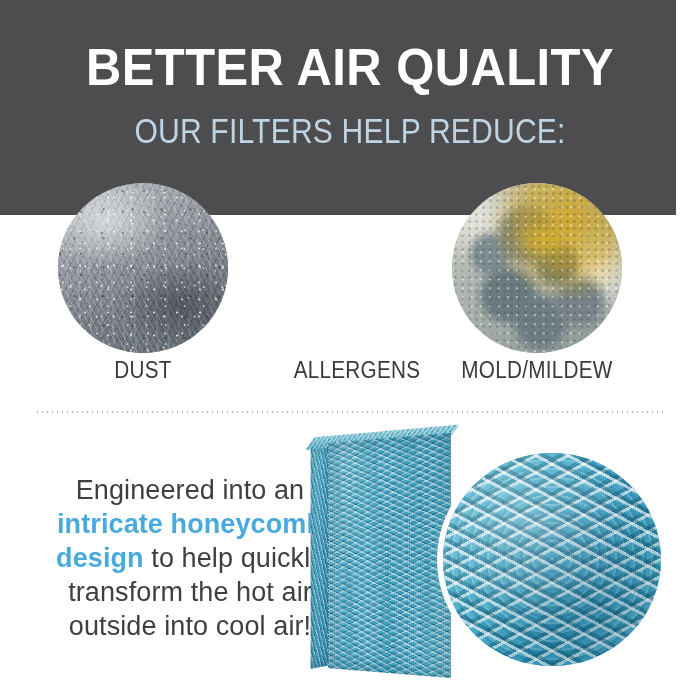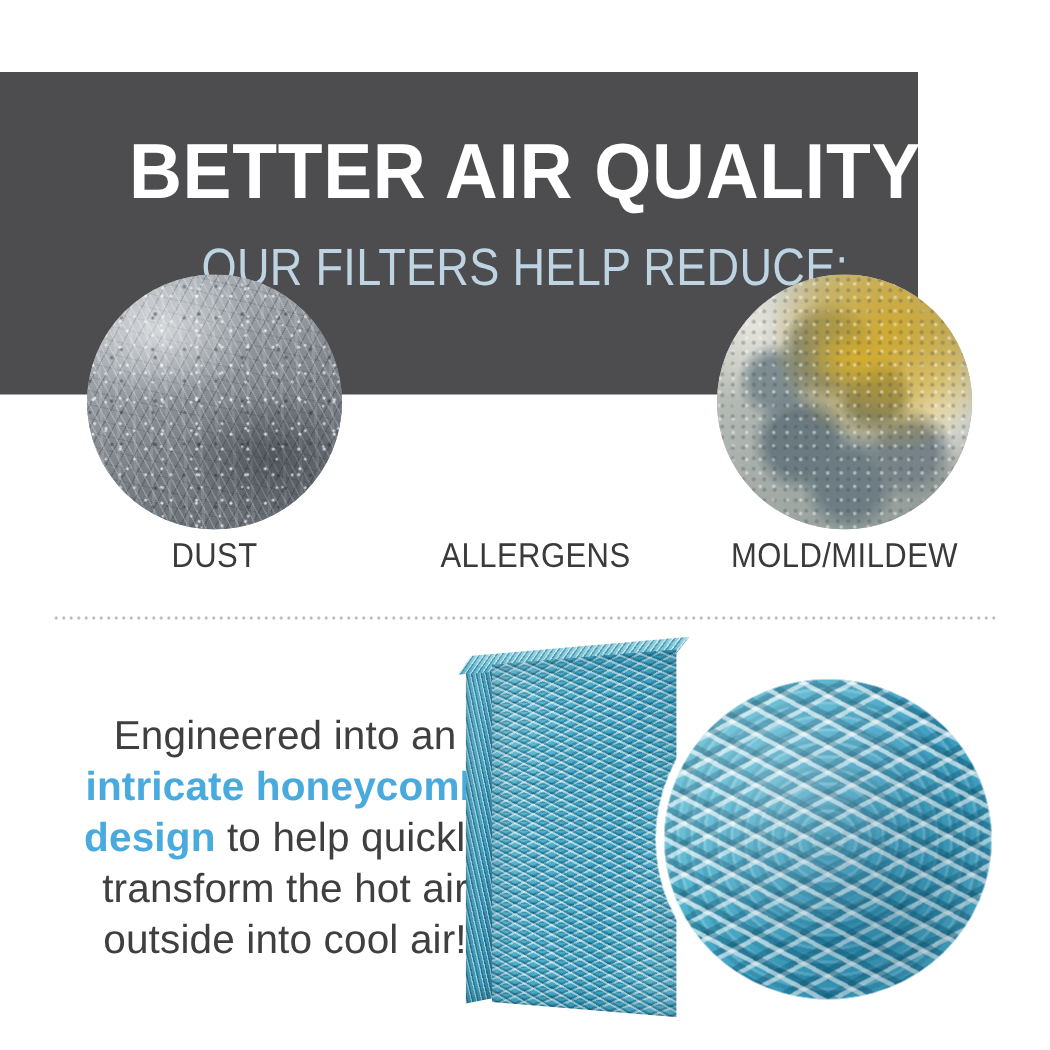--- a/index.html
+++ b/index.html
@@ -16,24 +16,23 @@
     height: 700px;
     overflow: hidden;
     background: #ffffff;
   }
 
   
   .header-band {
     position: absolute;
     left: 0;
     top: 0;
-    width: 612px;
+    width: 676px;
     height: 215px;
     background: #4d4d4f;
-    margin-top: 48px;
   }
   .headline {
     position: absolute;
     left: 0;
     top: 40px;
     width: 700px;
     text-align: center;
     color: #ffffff;
     font-family: "Liberation Sans Narrow", "Liberation Sans", sans-serif;
     font-weight: bold;
@@ -69,21 +68,21 @@
     width: 612px;
     height: 200px;
   }
   .circle-item {
     position: absolute;
     top: 0;
     width: 170px;
   }
   .circle-item.pos-0 { left: 58px; }
   .circle-item.pos-1 { left: 272px; }
-  .circle-item.pos-2 { left: 478px; }
+  .circle-item.pos-2 { left: 452px; }
 
   .circle-photo {
     position: relative;
     width: 170px;
     height: 170px;
     border-radius: 50%;
     overflow: hidden;
   }
   .circle-label {
     position: absolute;

